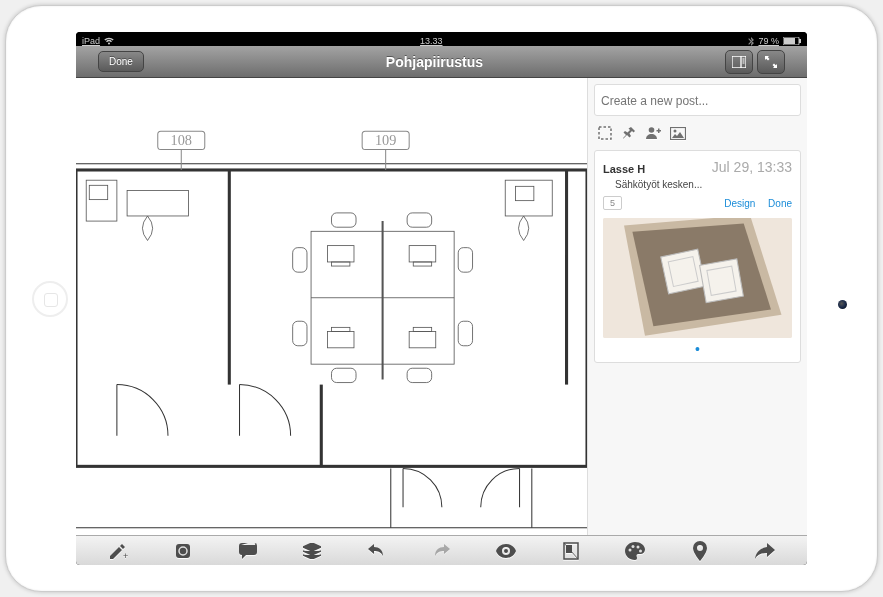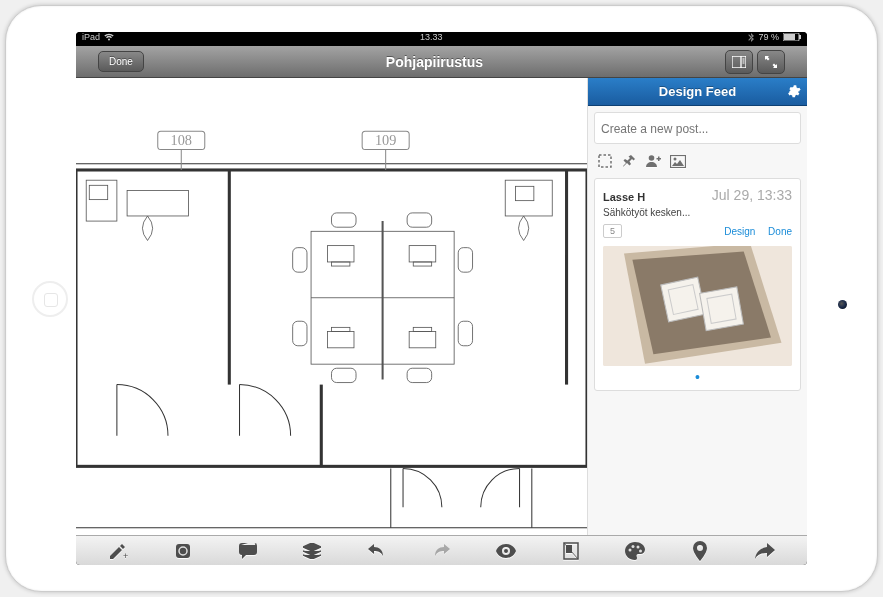--- a/index.html
+++ b/index.html
@@ -49,23 +49,24 @@
     border: 1.5px solid #e6e6e6;
     border-radius: 3px;
   }
   
   .statusbar {
     height: 14px;
     background: #000;
     color: #ccc;
     font-size: 9px;
     display: flex;
-    align-items: flex-start;
+    align-items: flex-end;
     justify-content: space-between;
     padding: 0 6px;
+    text-decoration: underline;
   }
   .statusbar .left, .statusbar .right { display:flex; align-items:center; gap:4px; }
   
   .navbar {
     height: 32px;
     background: linear-gradient(#a3a3a3, #6d6d6d);
     border-bottom: 1px solid #444;
     display: flex;
     align-items: center;
     justify-content: space-between;
@@ -162,21 +163,21 @@
     margin: 4px 6px;
     border: 1px solid #ddd;
     border-radius: 3px;
     padding: 8px;
     font-size: 10px;
     color: #333;
   }
   .post-head { display:flex; justify-content:space-between; align-items:flex-end; }
   .post-author { font-weight: bold; font-size: 11px; }
   .post-date { color: #aaa; font-size: 14px; }
-  .post-body { margin-top: 4px; color: #444; }
+  .post-body { margin-top: 4px; color: #444; margin-left: 12px; }
   .post-actions { display:flex; justify-content: space-between; align-items:center; margin-top: 6px; }
   .post-num { border: 1px solid #ccc; border-radius: 2px; padding: 1px 6px; font-size: 9px; color: #888; }
   .post-links a { color: #1a8cd8; text-decoration: none; font-size: 10px; margin-left: 10px; cursor:pointer; }
   .post-image {
     margin-top: 8px;
     height: 120px;
     border: none;
     border-radius: 2px;
     background: #efe6dc;
     position: relative;
@@ -317,28 +318,20 @@
             <line x1="0" y1="440" x2="500" y2="440" stroke-width="1"></line>
             <line x1="308" y1="382" x2="308" y2="440"></line>
             <line x1="446" y1="382" x2="446" y2="440"></line>
           </g>
           <text x="103" y="66" font-size="14" text-anchor="middle" fill="#999" font-family="serif">108</text>
           <text x="303" y="66" font-size="14" text-anchor="middle" fill="#999" font-family="serif">109</text>
         </svg>
       </div>
 
       <div class="sidebar">
-        <div class="sidebar-header">
-          <span>Design Feed</span>
-          <span class="gear">
-            <svg width="15" height="15" viewBox="0 0 24 24">
-                <path fill="#fff" d="M12 8a4 4 0 100 8 4 4 0 000-8zm9.4 4a7.4 7.4 0 00-.1-1.2l2.1-1.6-2-3.4-2.5.9a7.6 7.6 0 00-2-1.2L16.4 2h-4l-.5 2.5a7.6 7.6 0 00-2 1.2l-2.5-.9-2 3.4 2.1 1.6A7.4 7.4 0 005.4 12c0 .4 0 .8.1 1.2l-2.1 1.6 2 3.4 2.5-.9c.6.5 1.3.9 2 1.2l.5 2.5h4l.5-2.5c.7-.3 1.4-.7 2-1.2l2.5.9 2-3.4-2.1-1.6c.1-.4.1-.8.1-1.2z"></path>
-              </svg>
-          </span>
-        </div>
         <div class="compose">
           <input type="text" placeholder="Create a new post..." style="">
         </div>
         <div class="compose-tools">
           <span class="tool-ic">
             <svg width="14" height="14" viewBox="0 0 14 14">
                 <rect x="1" y="1" width="12" height="12" fill="none" stroke="#444" stroke-width="1.5" stroke-dasharray="2.5 2"></rect>
               </svg>
           </span>
           <span class="tool-ic">

